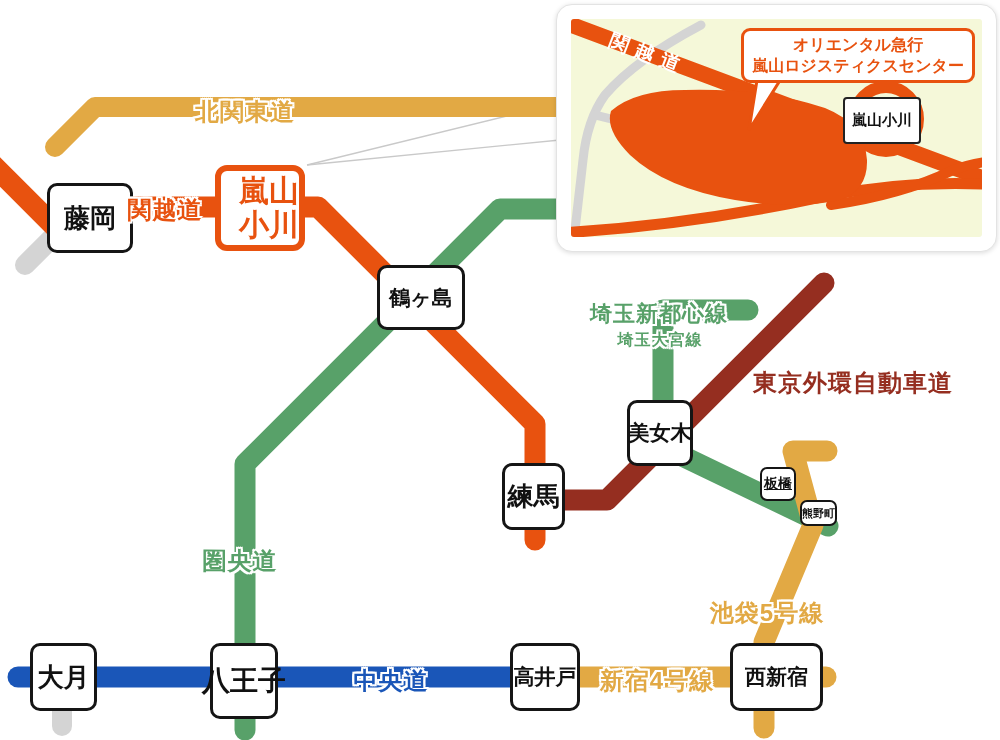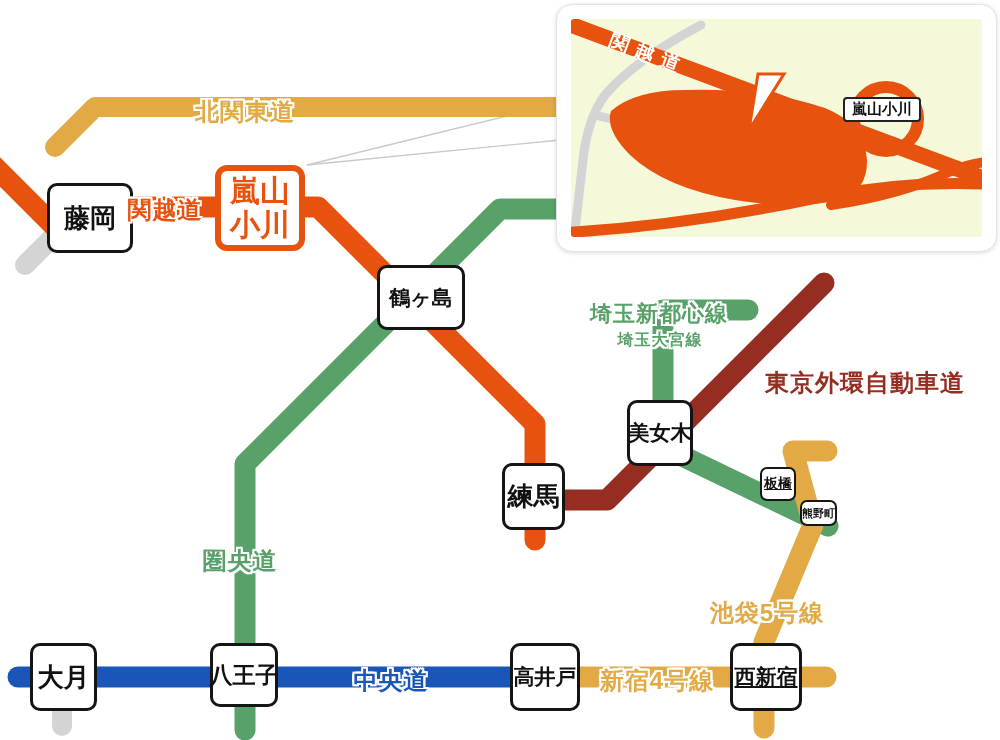--- a/index.html
+++ b/index.html
@@ -15,36 +15,36 @@
   .st-gray{stroke:var(--c-gray);}
   .leader{stroke:#c9c9c9;stroke-width:1.3;fill:none;}
   .station{position:absolute;z-index:3;background:#fff;border:3px solid #151515;border-radius:10px;
            box-sizing:border-box;display:flex;align-items:center;justify-content:center;
            font-weight:bold;color:#111;white-space:nowrap;}
   .station.small{border-width:2px;border-radius:7px;}
   .lbl{position:absolute;z-index:4;font-weight:bold;text-align:center;white-space:nowrap;letter-spacing:1px;
        text-shadow:-2px -2px 0 #fff,2px -2px 0 #fff,-2px 2px 0 #fff,2px 2px 0 #fff,
                    -2px 0 0 #fff,2px 0 0 #fff,0 -2px 0 #fff,0 2px 0 #fff;}
   .c-orange{color:var(--c-orange);} .c-gold{color:var(--c-gold);} .c-green{color:var(--c-green);}
-  .c-maroon{color:var(--c-maroon);margin-left:12px;} .c-blue{color:var(--c-blue);}
+  .c-maroon{color:var(--c-maroon);} .c-blue{color:var(--c-blue);}
   #ranzan-box{position:absolute;z-index:3;background:#fff;border:6px solid var(--c-orange);border-radius:12px;
-              box-sizing:border-box;display:flex;flex-direction:column;align-items:center;justify-content:center;
+              box-sizing:border-box;display:flex;flex-direction:column;align-items:flex-end;justify-content:center;
               font-weight:bold;color:var(--c-orange);line-height:1.12;}
   
   #inset{position:absolute;z-index:6;left:556px;top:4px;width:441px;height:248px;background:#fff;
          border:1px solid #e3e3e3;border-radius:16px;box-shadow:0 1px 5px rgba(0,0,0,.14);box-sizing:border-box;}
   #inset-map{position:absolute;left:14px;top:14px;width:411px;height:218px;background:var(--c-insetbg);
              overflow:hidden;border-radius:3px;}
   #inset-kanetsu-label{position:absolute;left:44px;top:8px;color:#fff;font-weight:bold;font-size:20px;
                        letter-spacing:7px;transform:rotate(21deg);transform-origin:0 0;z-index:2;}
   #callout{position:absolute;left:184px;top:23px;width:234px;background:#fff;border:3px solid var(--c-orange);
            border-radius:9px;box-sizing:border-box;z-index:3;text-align:center;color:var(--c-orange);
            font-weight:bold;font-size:16px;line-height:21px;padding:3px 0 4px 0;}
   #inset-ic-label{position:absolute;left:286px;top:92px;background:#fff;border:2px solid #222;border-radius:4px;
-                  padding:1px 7px;font-size:15px;font-weight:bold;color:#111;z-index:3;white-space:nowrap;}
+                  padding:12px 7px;font-size:15px;font-weight:bold;color:#111;z-index:3;white-space:nowrap;}
 </style>
 </head>
 <body>
 
 <div id="canvas">
 
   <svg id="roads-svg" width="1000" height="740" viewBox="0 0 1000 740">
 
     <path class="leader" d="M307 165 L560 103"></path>
     <path class="leader" d="M307 165 L560 140"></path>
@@ -92,27 +92,27 @@
     </div>
   <div class="station small" style="left:760px;top:467px;width:36px;height:34px;font-size:14px;text-decoration:underline;">
       <span>板橋</span>
     </div>
   <div class="station small" style="left:800px;top:500px;width:37px;height:26px;font-size:11px;">
       <span>熊野町</span>
     </div>
   <div class="station" style="left:30px;top:643px;width:67px;height:68px;font-size:26px;">
       <span>大月</span>
     </div>
-  <div class="station" style="left:210px;top:643px;width:68px;height:64px;font-size:23px;">
+  <div class="station" style="left:210px;top:643px;width:68px;height:76px;font-size:28px;">
       <span>八王子</span>
     </div>
   <div class="station" style="left:510px;top:643px;width:70px;height:68px;font-size:21px;">
       <span>高井戸</span>
     </div>
-  <div class="station" style="left:730px;top:643px;width:72px;height:68px;font-size:21px;text-decoration:underline;">
+  <div class="station" style="left:730px;top:643px;width:93px;height:68px;font-size:21px;">
       <span>西新宿</span>
     </div>
 
   <div class="lbl c-gold" style="left:185px;top:96px;width:120px;font-size:24px;">北関東道</div>
   <div class="lbl c-orange" style="left:117px;top:194px;width:96px;font-size:24px;">関越道</div>
   <div class="lbl c-green" style="left:192px;top:545px;width:96px;font-size:24px;">圏央道</div>
   <div class="lbl c-blue" style="left:343px;top:665px;width:96px;font-size:24px;">中央道</div>
   <div class="lbl c-gold" style="left:595px;top:665px;width:124px;font-size:24px;">新宿4号線</div>
   <div class="lbl c-gold" style="left:705px;top:597px;width:124px;font-size:24px;">池袋5号線</div>
   <div class="lbl c-maroon" style="left:753px;top:367px;width:200px;font-size:24px;">東京外環自動車道</div>
@@ -133,16 +133,20 @@
         <path class="rd st-orange" stroke-width="10" d="M260 186 Q330 176 380 152 Q405 142 430 142"></path>
 
         <circle cx="315" cy="100" r="32" fill="none" stroke-width="12" class="st-orange"></circle>
 
         <path fill="#e8520f" stroke="none" d="M40 92 Q64 71 114 71 Q194 69 254 89 Q294 105 296 141 Q297 171 269 181 Q224 191 164 181 Q94 169 59 136 Q34 111 40 92 Z"></path>
 
         <polygon points="187,55 213,55 178,111" fill="#fff" stroke="#e8520f" stroke-width="3"></polygon>
       </svg>
       <div id="inset-kanetsu-label">関越道</div>
     </div>
+    <div id="callout">
+      <div>オリエンタル急行</div>
+      <div>嵐山ロジスティクスセンター</div>
+    </div>
     <div id="inset-ic-label">嵐山小川</div>
   </div>
 
 </div>
 
 </body></html>

